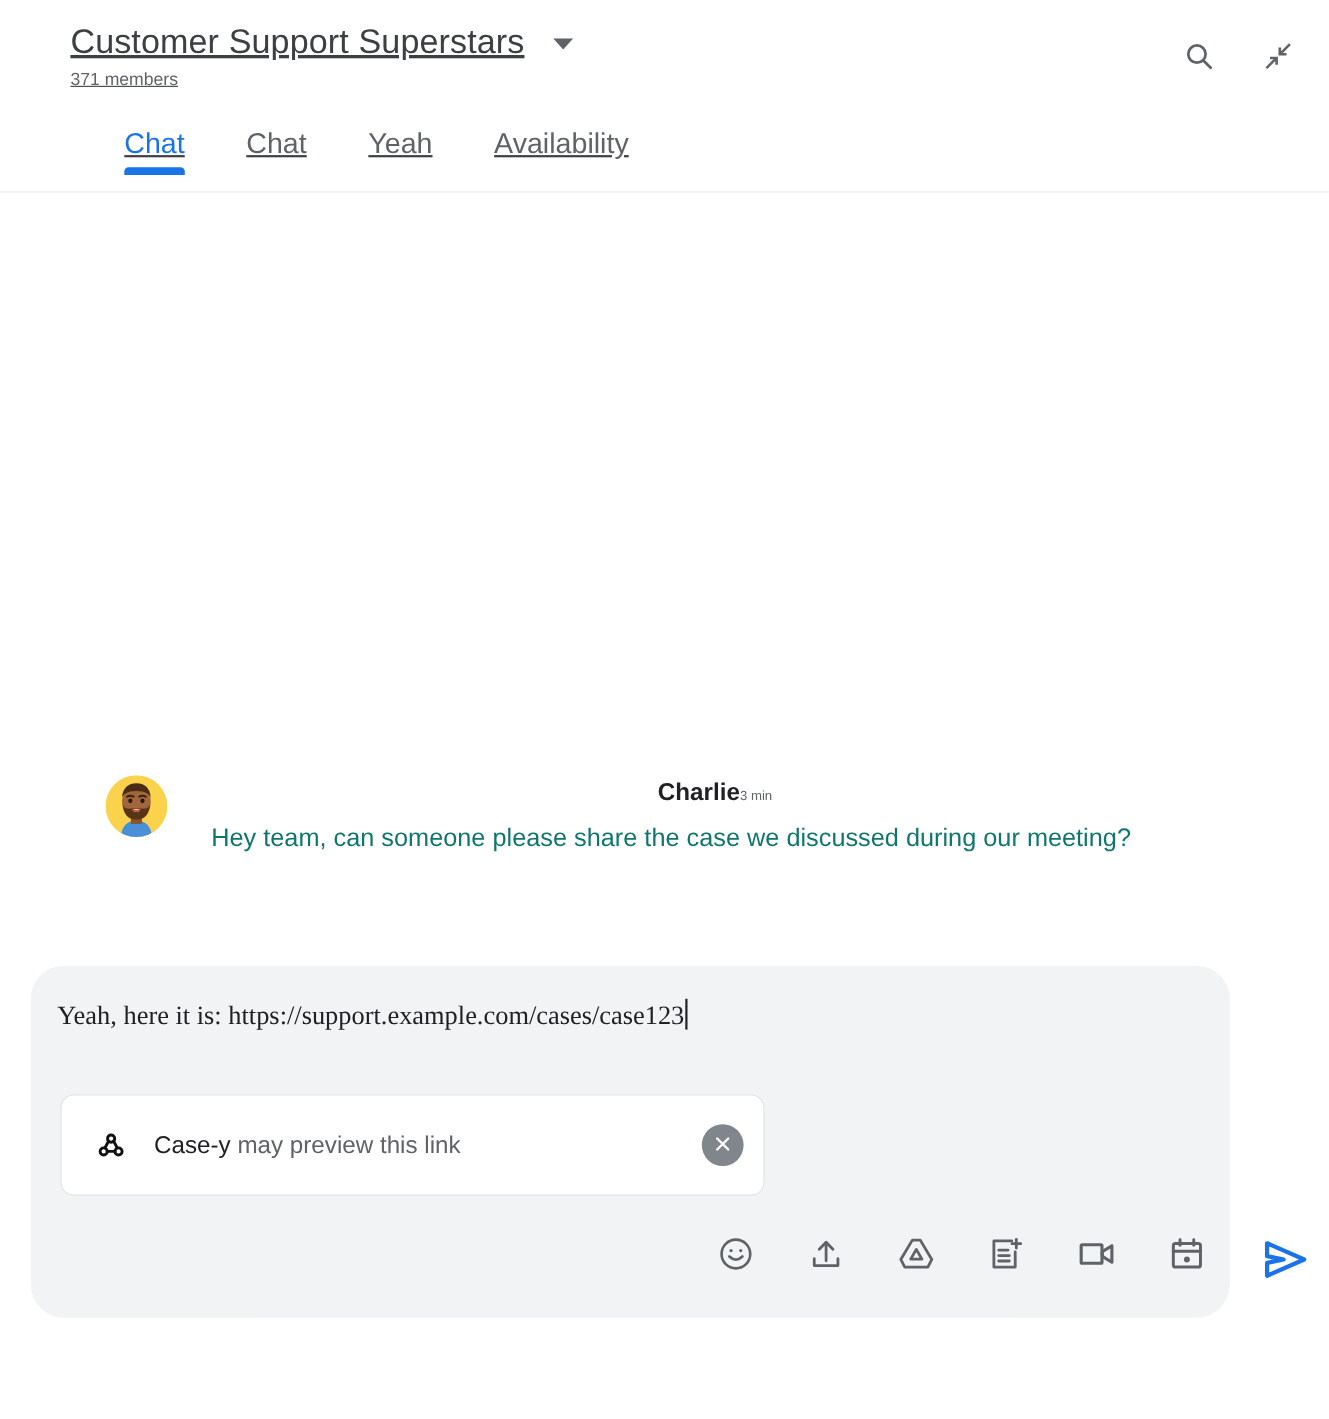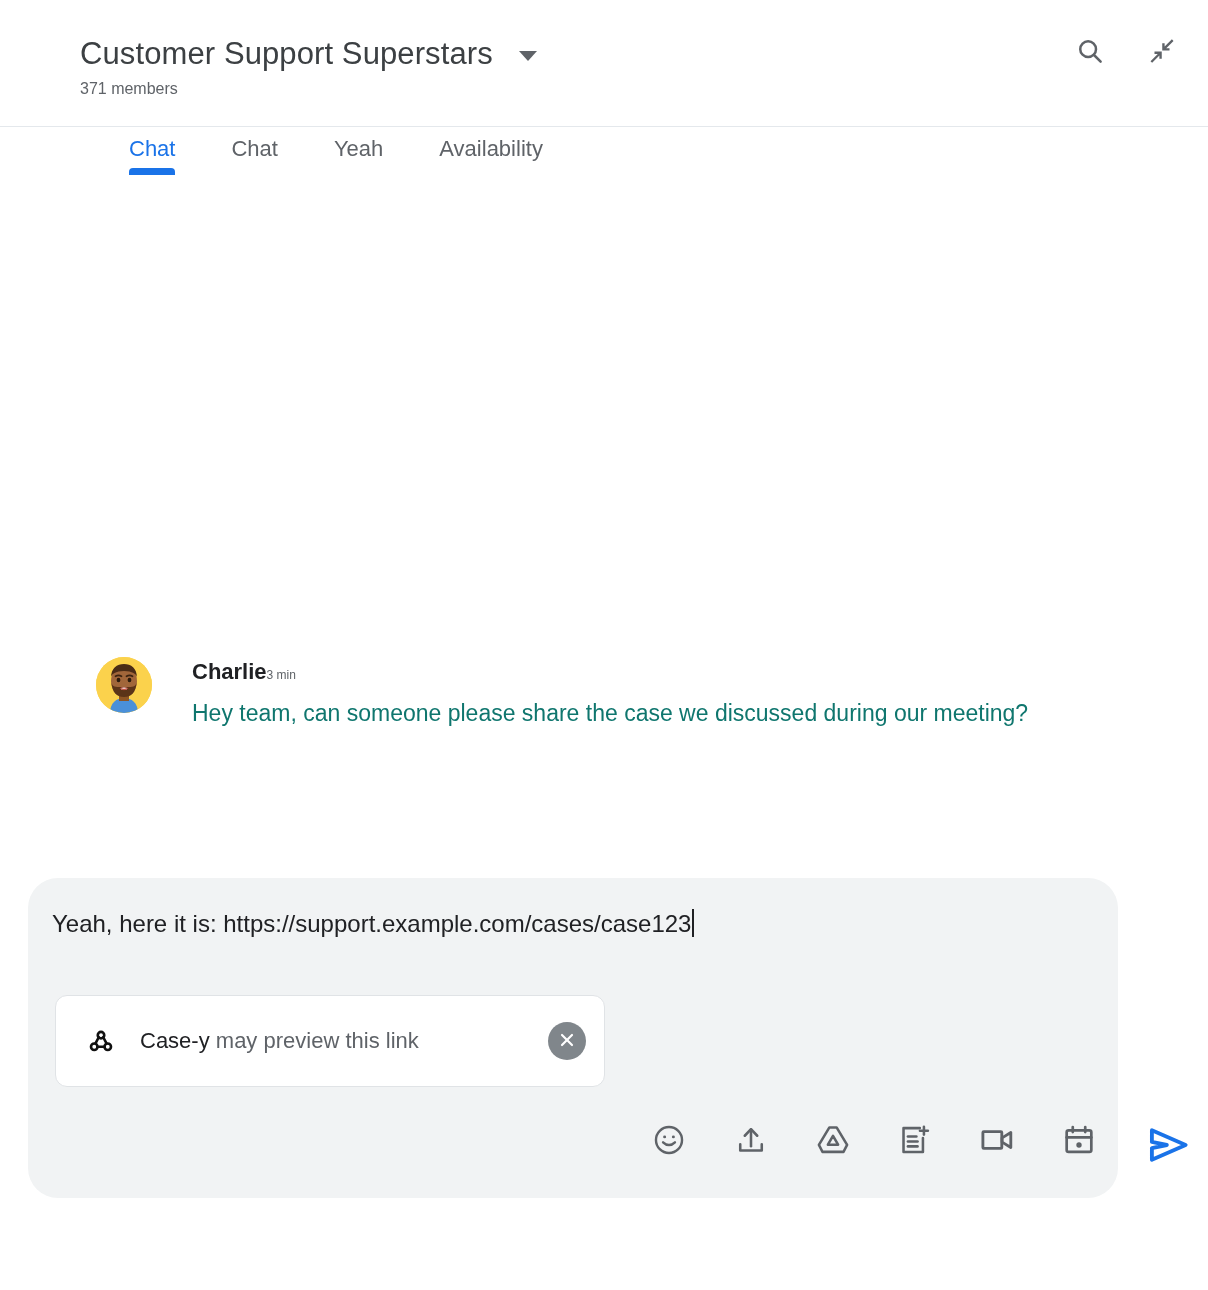--- a/index.html
+++ b/index.html
@@ -12,24 +12,25 @@
     background: #ffffff;
     font-family: "Liberation Sans", sans-serif;
     color: #3c4043;
     overflow: hidden;
     position: relative;
   }
 
   
   .header {
     position: relative;
-    padding: 16px;
-    height: 127px;
+    padding: 0;
+    height: 175px;
     box-sizing: border-box;
     border-bottom: 1px solid #e4e8ec;
+    text-decoration: underline;
   }
   .header-title-row {
     display: flex;
     align-items: center;
     padding: 18px 0 0 64px;
   }
   .room-title {
     font-size: 31px;
     font-weight: 400;
     color: #3c4043;
@@ -79,21 +80,21 @@
   
   .tabs {
     display: flex;
     align-items: flex-end;
     padding-left: 113px;
     margin-top: 18px;
     height: 60px;
     position: relative;
   }
   .tab {
-    font-size: 22px;
+    font-size: 26px;
     color: #5f6368;
     padding: 0 0 14px 0;
     margin-right: 0;
     cursor: pointer;
     position: relative;
     white-space: nowrap;
     background: none;
     border: none;
     font-family: inherit;
   }
@@ -131,20 +132,21 @@
     flex: 0 0 56px;
     margin-right: 40px;
     background: #fbd24c;
   }
   .msg-body { flex: 1; padding-top: 2px; }
   .msg-meta {
     display: flex;
     align-items: baseline;
     gap: 0;
     margin-bottom: 8px;
+    justify-content: center;
   }
   .msg-author {
     font-size: 22px;
     font-weight: bold;
     color: #202124;
   }
   .msg-time {
     font-size: 12px;
     color: #5f6368;
   }
@@ -174,34 +176,35 @@
     box-sizing: border-box;
   }
   .compose-text {
     position: absolute;
     left: 24px;
     top: 28px;
     font-size: 24px;
     color: #202124;
     line-height: 36px;
     white-space: nowrap;
+    font-family: Liberation Serif, serif;
   }
   .caret {
     display: inline-block;
     width: 2px;
     height: 28px;
     background: #202124;
     vertical-align: -5px;
     margin-left: 1px;
   }
   .link-chip {
     position: absolute;
     left: 27px;
     top: 117px;
-    width: 550px;
+    width: 640px;
     height: 92px;
     background: #ffffff;
     border: 1px solid #e0e3e6;
     border-radius: 12px;
     box-sizing: border-box;
     display: flex;
     align-items: center;
     padding: 0 18px 0 28px;
   }
   .chip-icon {

